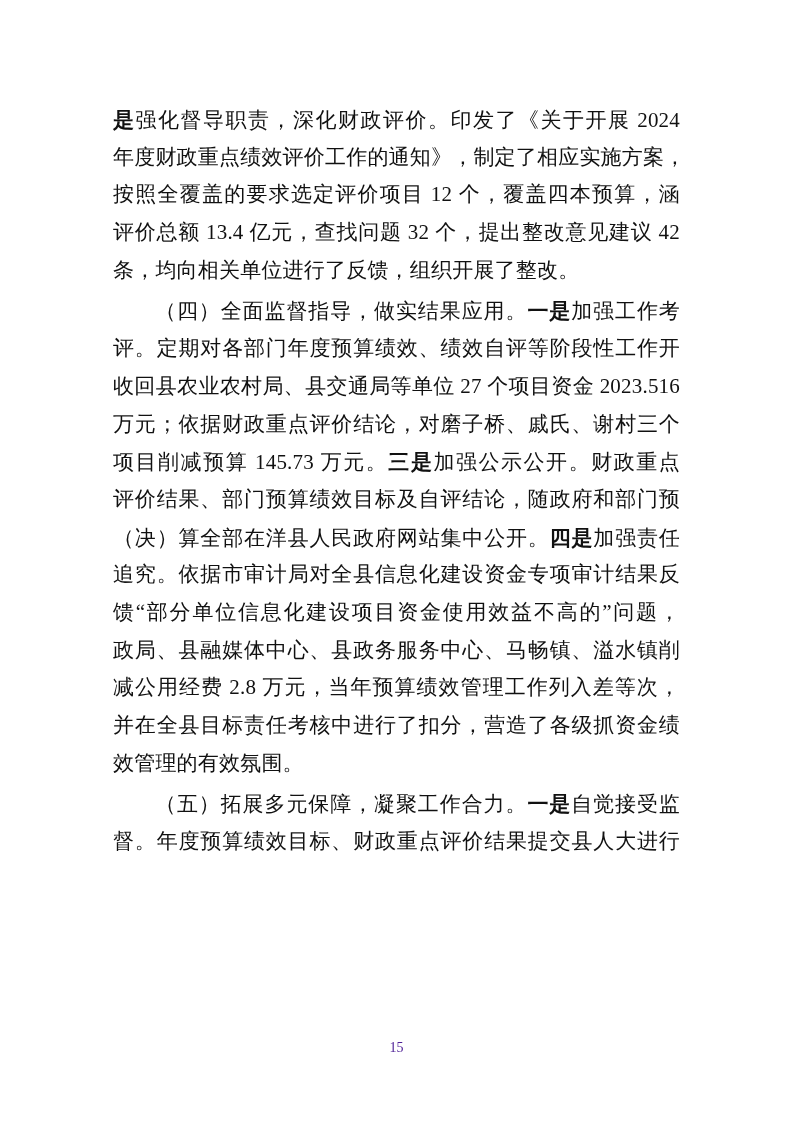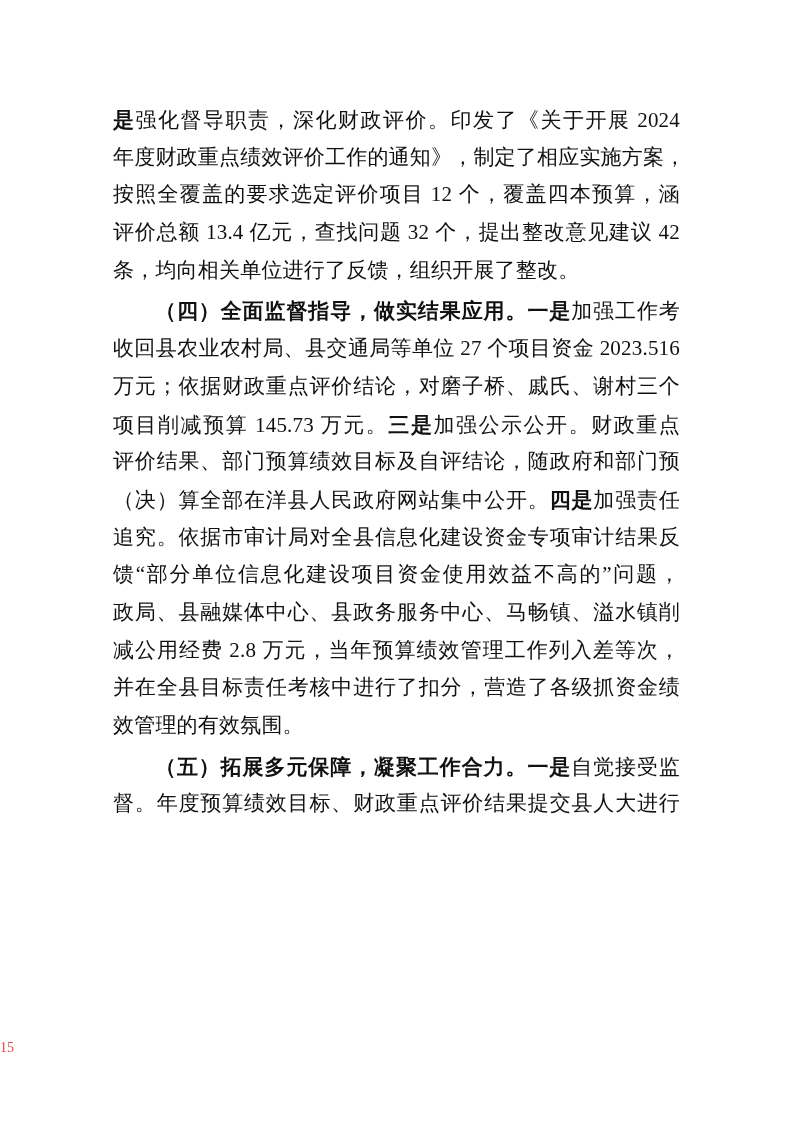--- a/index.html
+++ b/index.html
@@ -42,46 +42,47 @@
     margin-top: 3px;
   }
   .n {
     font-weight: normal;
   }
   .hei {
     font-weight: 700;
     font-family: "Liberation Sans", "DejaVu Sans", sans-serif;
   }
   .kai {
-    font-weight: 700;
+    font-weight: 400;
     font-family: "Liberation Serif", "DejaVu Serif", serif;
   }
   .page-number {
     position: absolute;
     top: 1038px;
     left: 0;
     width: 793px;
-    text-align: left;
+    text-align: center;
     font-size: 14px;
     line-height: 20px;
-    color: #ef4444;
+    color: #4c1d95;
     font-family: "Liberation Serif", "DejaVu Serif", serif;
   }
 </style>
 </head>
 <body>
 
 <div class="page">
   <div class="content">
       <div class="line"><span class="hei">是</span><span class="n">强化督导职责，深化财政评价。印发了《关于开展 2024</span></div>
       <div class="line"><span class="n">年度财政重点绩效评价工作的通知》，制定了相应实施方案，</span></div>
       <div class="line"><span class="n">按照全覆盖的要求选定评价项目 12 个，覆盖四本预算，涵</span></div>
       <div class="line"><span class="n">评价总额 13.4 亿元，查找问题 32 个，提出整改意见建议 42</span></div>
       <div class="line end"><span class="n">条，均向相关单位进行了反馈，组织开展了整改。</span></div>
       <div class="line indent gap"><span class="kai">（四）全面监督指导，做实结果应用。</span><span class="hei">一是</span><span class="n">加强工作考</span></div>
+      <div class="line"><span class="n">评。定期对各部门年度预算绩效、绩效自评等阶段性工作开</span></div>
       <div class="line"><span class="n">收回县农业农村局、县交通局等单位 27 个项目资金 2023.516</span></div>
       <div class="line"><span class="n">万元；依据财政重点评价结论，对磨子桥、戚氏、谢村三个</span></div>
       <div class="line"><span class="n">项目削减预算 145.73 万元。</span><span class="hei">三是</span><span class="n">加强公示公开。财政重点</span></div>
       <div class="line"><span class="n">评价结果、部门预算绩效目标及自评结论，随政府和部门预</span></div>
       <div class="line"><span class="n">（决）算全部在洋县人民政府网站集中公开。</span><span class="hei">四是</span><span class="n">加强责任</span></div>
       <div class="line"><span class="n">追究。依据市审计局对全县信息化建设资金专项审计结果反</span></div>
       <div class="line"><span class="n">馈“部分单位信息化建设项目资金使用效益不高的”问题，</span></div>
       <div class="line"><span class="n">政局、县融媒体中心、县政务服务中心、马畅镇、溢水镇削</span></div>
       <div class="line"><span class="n">减公用经费 2.8 万元，当年预算绩效管理工作列入差等次，</span></div>
       <div class="line"><span class="n">并在全县目标责任考核中进行了扣分，营造了各级抓资金绩</span></div>

